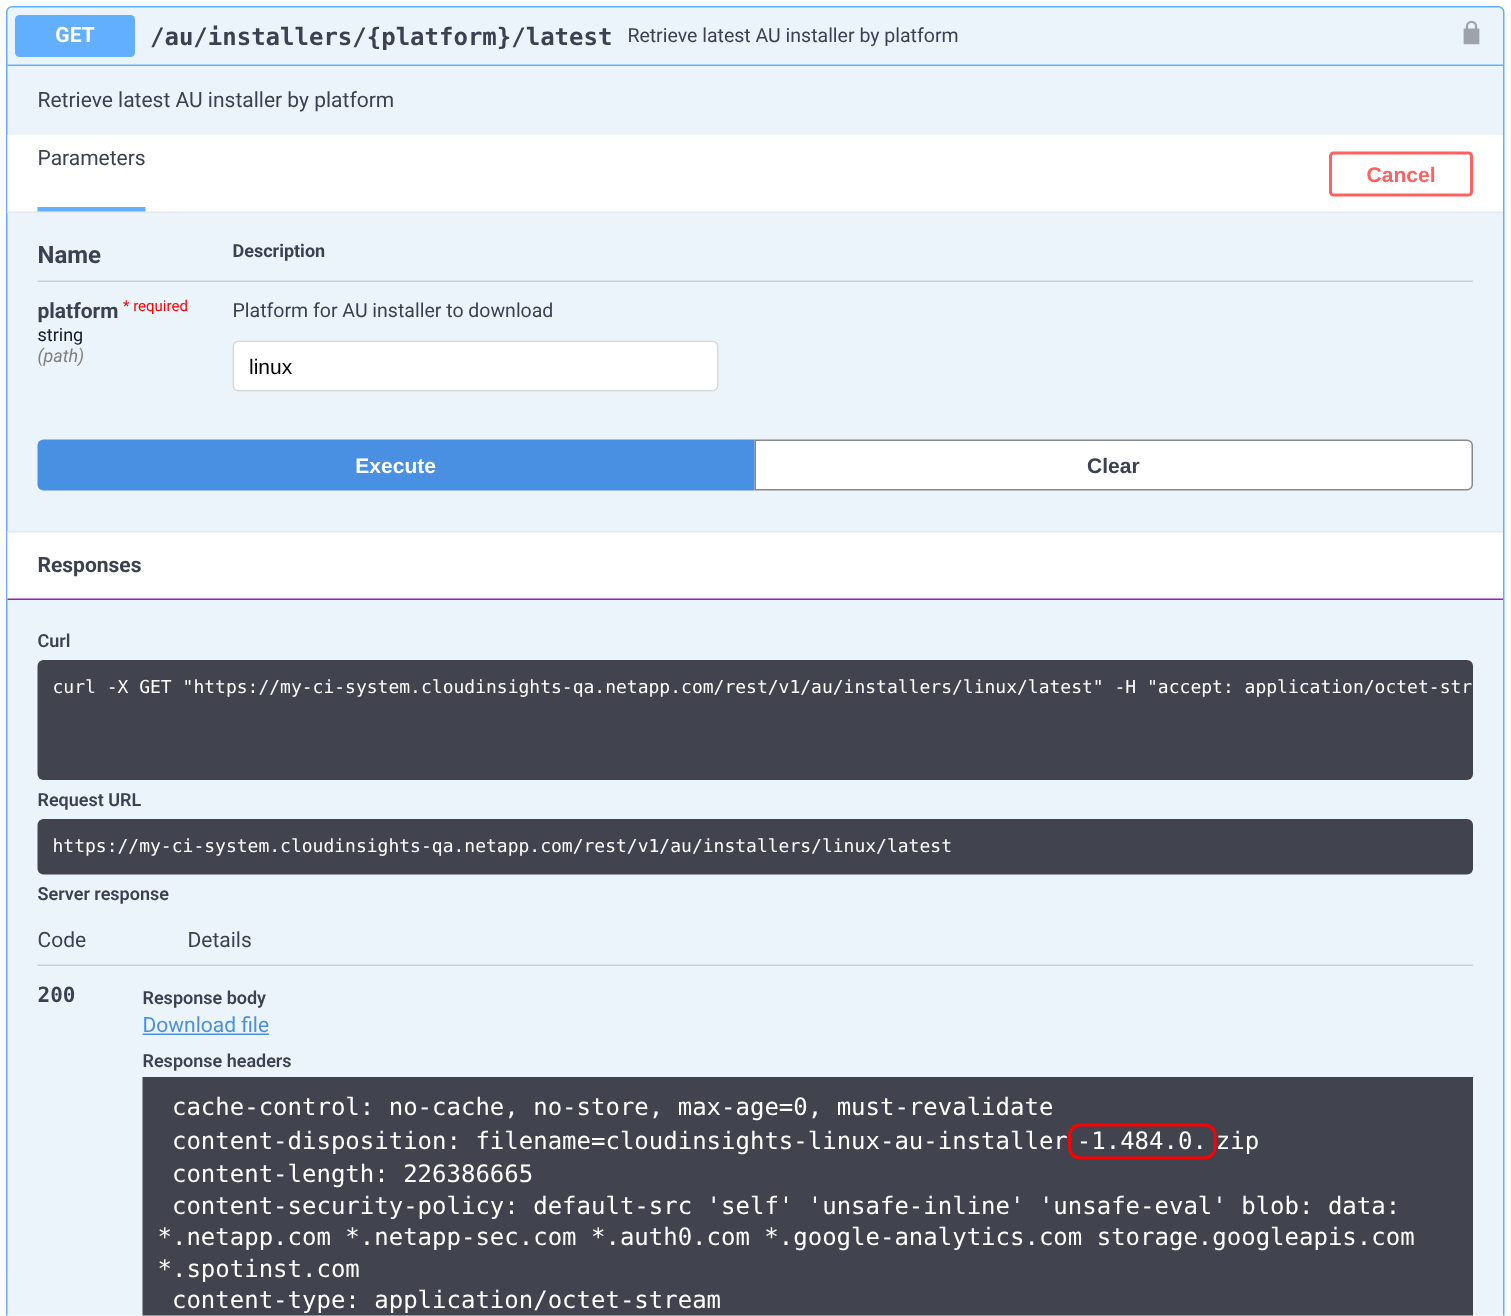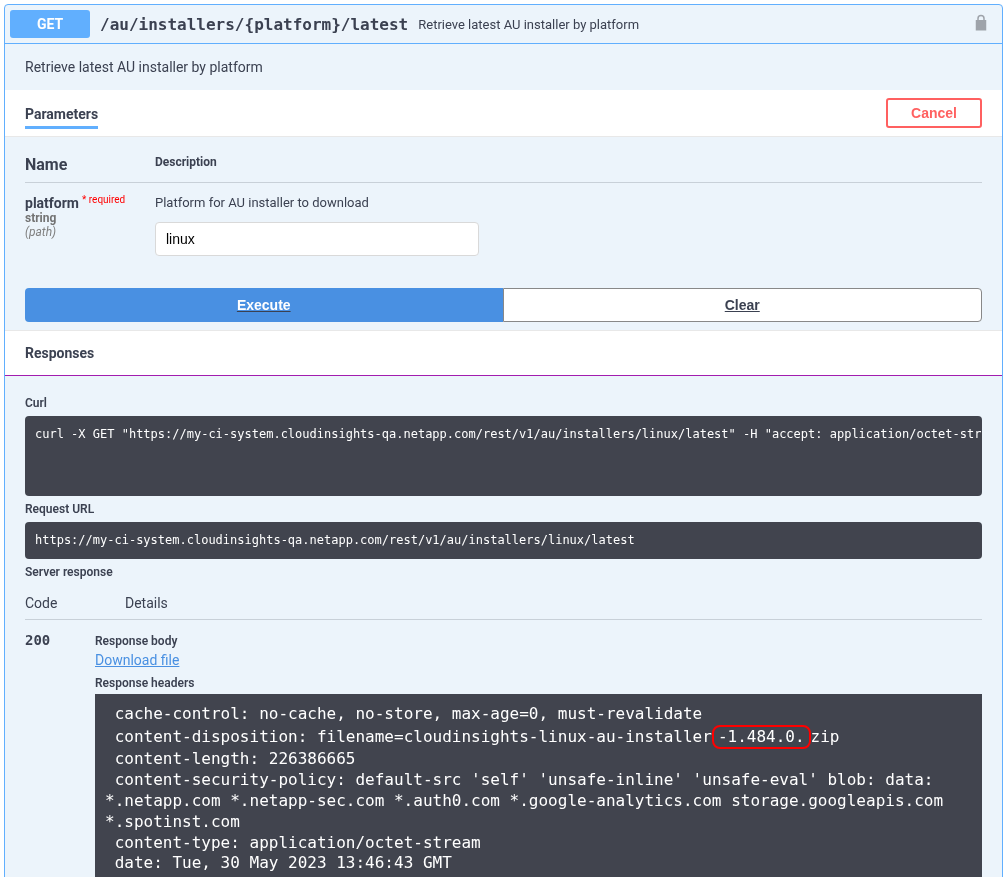--- a/index.html
+++ b/index.html
@@ -57,24 +57,24 @@
     color: #3b4151;
   }
   .section-bar {
     display: flex;
     align-items: center;
     padding: 8px 20px 0 20px;
     background: #fff;
     border-bottom: 1px solid #e8e8e8;
   }
   .section-title {
-    font-weight: 700;
-    font-size: 14px;
-    color: #3b4151;
-    padding-bottom: 4px;
+    font-weight: 400;
+    font-size: 14px;
+    color: #3b4151;
+    padding-bottom: 24px;
     border-bottom: 3px solid #61affe;
   }
   .cancel-btn {
     margin-left: auto;
     background: none;
     border: 2px solid #ff6060;
     color: #ff6060;
     padding: 5px 23px;
     font-size: 14px;
     font-weight: 600;
@@ -101,37 +101,36 @@
   }
   .param-name-col { width: 120px; }
   .param-name { font-weight: 700; font-size: 14px; }
   .required-star {
     color: #ff0000;
     font-size: 10px;
     position: relative;
     top: -5px;
     padding-left: 3px;
   }
-  .param-type { font-size: 12px; color: #737373; font-weight:700;}
+  .param-type { font-size: 12px; color: #0f172a; font-weight:400;}
   .param-in { font-size: 12px; color: #808080; font-style: italic; }
   .param-desc-col { flex: 1; }
   .param-desc { margin-bottom: 12px; font-size: 13px; }
   .param-input {
     width: 324px;
     padding: 8px 10px;
     border: 1px solid #d9d9d9;
     border-radius: 4px;
     font-size: 14px;
     background: #fff;
   }
   .btn-row {
     display: flex;
-    padding: 0 20px 8px 20px;
+    padding: 0 20px 27px 20px;
     gap: 0;
-    text-decoration: underline;
   }
   .execute-btn {
     flex: 1;
     background: #4990e2;
     color: #fff;
     border: none;
     padding: 8px 0;
     font-size: 14px;
     font-weight: 600;
     border-top-left-radius: 4px;

